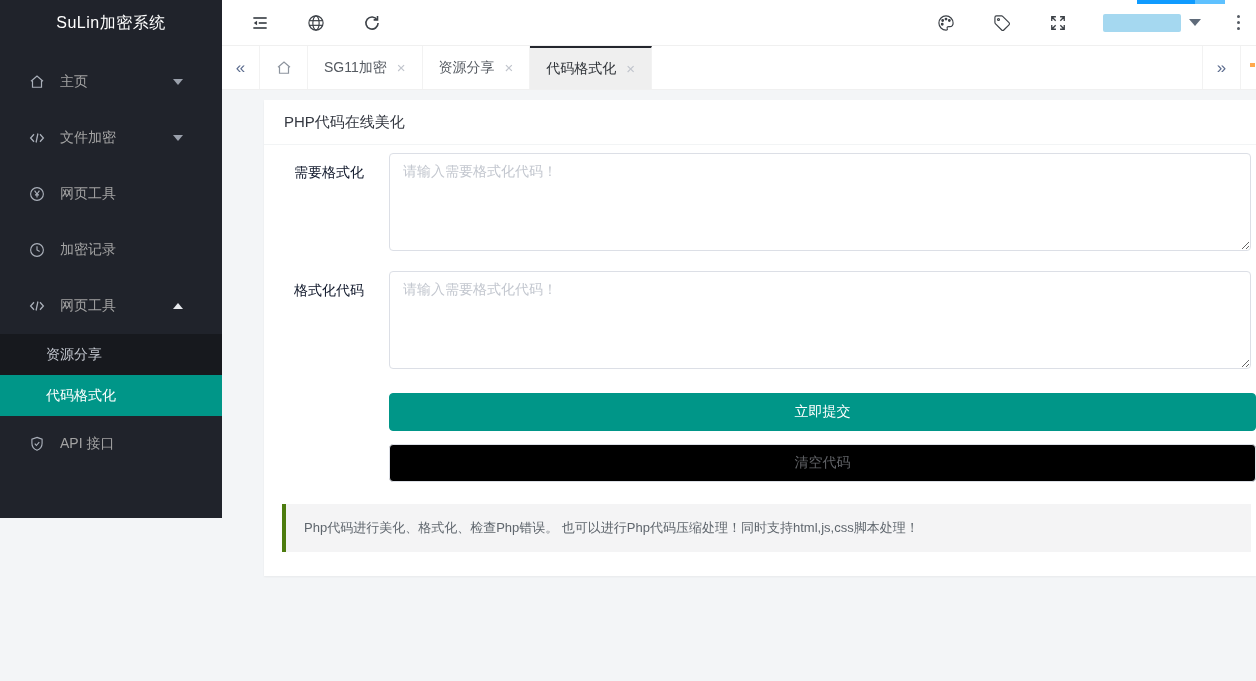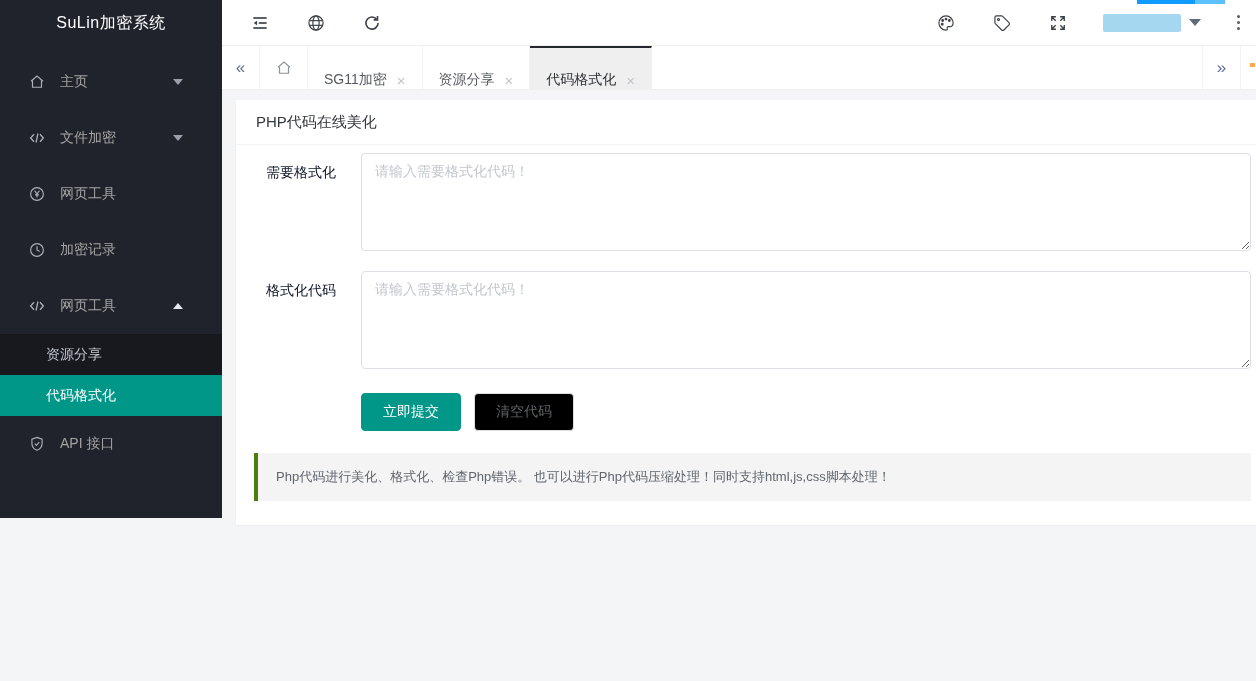--- a/index.html
+++ b/index.html
@@ -37,39 +37,39 @@
   .user-caret { width:0; height:0; border-left:6px solid transparent; border-right:6px solid transparent; border-top:7px solid #5f6b7a; }
   .kebab { display:flex; flex-direction:column; gap:3px; cursor:pointer; padding:2px; }
   .kebab i { width:3px; height:3px; border-radius:50%; background:#555b63; display:block; }
   .blue-strip { position:absolute; top:0; right:31px; width:88px; height:4px; background:linear-gradient(to right,#0f9bff 0 66%,#5ec1ff 66% 100%); }
 
   
   .tabbar { height:44px; background:#ffffff; border-bottom:1px solid #f0f0f0; display:flex; align-items:stretch; }
   .tab-arrow { width:38px; display:flex; align-items:center; justify-content:center; color:#5d6d8f; font-size:17px; cursor:pointer; border-right:1px solid #f2f2f2; }
   .tab-home { width:48px; display:flex; align-items:center; justify-content:center; color:#8d949e; cursor:pointer; border-right:1px solid #f2f2f2; }
   .tab-home svg { width:18px; height:18px; }
-  .tab { display:flex; align-items:flex-end; gap:10px; padding:0 16px; font-size:14px; color:#555a61; border-right:1px solid #f2f2f2; cursor:pointer; position:relative; }
+  .tab { display:flex; align-items:center; gap:10px; padding:0 16px; font-size:14px; color:#555a61; border-right:1px solid #f2f2f2; cursor:pointer; position:relative; }
   .tab .close { color:#c0c4cc; font-size:15px; cursor:pointer; }
   .tab.active { background:#efefef; border-top:2px solid #23262d; color:#2f3338; }
   .tab-spring { flex:1; }
   .tab-arrow.right-end { border-right:none; border-left:1px solid #f2f2f2; }
   .tab-frag { width:16px; position:relative; border-left:1px solid #f2f2f2; }
   .tab-frag i { position:absolute; top:17px; right:1px; width:5px; height:4px; background:#ffa94d; display:block; }
 
   
-  .content { flex:1; background:#f3f5f7; padding:10px 0 0 14px; overflow:hidden; }
+  .content { flex:1; background:#f3f5f7; padding:10px 0 0 14px; overflow:hidden;margin-left:28px; }
   .card { background:#ffffff; box-shadow:0 1px 2px rgba(0,0,0,.05); }
   .card-header { height:45px; display:flex; align-items:center; padding:0 20px; border-bottom:1px solid #f2f4f5; color:#333740; font-size:15px; }
   .card-body { padding:8px 0 24px 0; }
   .form-row { display:flex; margin-bottom:16px; }
   .form-label { flex:0 0 125px; text-align:right; padding-right:25px; font-size:14px; color:#0f172a; line-height:38px; }
   .form-field { flex:1; margin-right:5px; }
   .form-field textarea { width:100%; height:98px; border:1px solid #dcdfe6; border-radius:4px; padding:9px 13px; font-size:14px; color:#333; font-family:inherit; resize:both; outline:none; background:#fff; }
   .form-field textarea::placeholder { color:#c3c7cf; }
-  .btn-row { display:flex; gap:13px; margin-left:125px; margin-top:20px; }
+  .btn-row { display:flex; gap:13px; margin-left:125px; margin-top:20px;flex-direction:column; }
   .btn { height:38px; padding:0 21px; border-radius:4px; font-size:14px; cursor:pointer; font-family:inherit; }
   .btn-primary { background:#009688; border:1px solid #009688; color:#ffffff; }
   .btn-plain { background:#000000; border:1px solid #dcdfe6; color:#606266; }
   .alert { margin:22px 5px 0 18px; background:#f4f4f5; border-left:4px solid #4d7c0f; padding:16px 18px; font-size:13px; color:#5f666d; line-height:16px; }
 </style>
 </head>
 <body>
 
 <aside class="sidebar">
   <div class="logo">SuLin加密系统</div>

